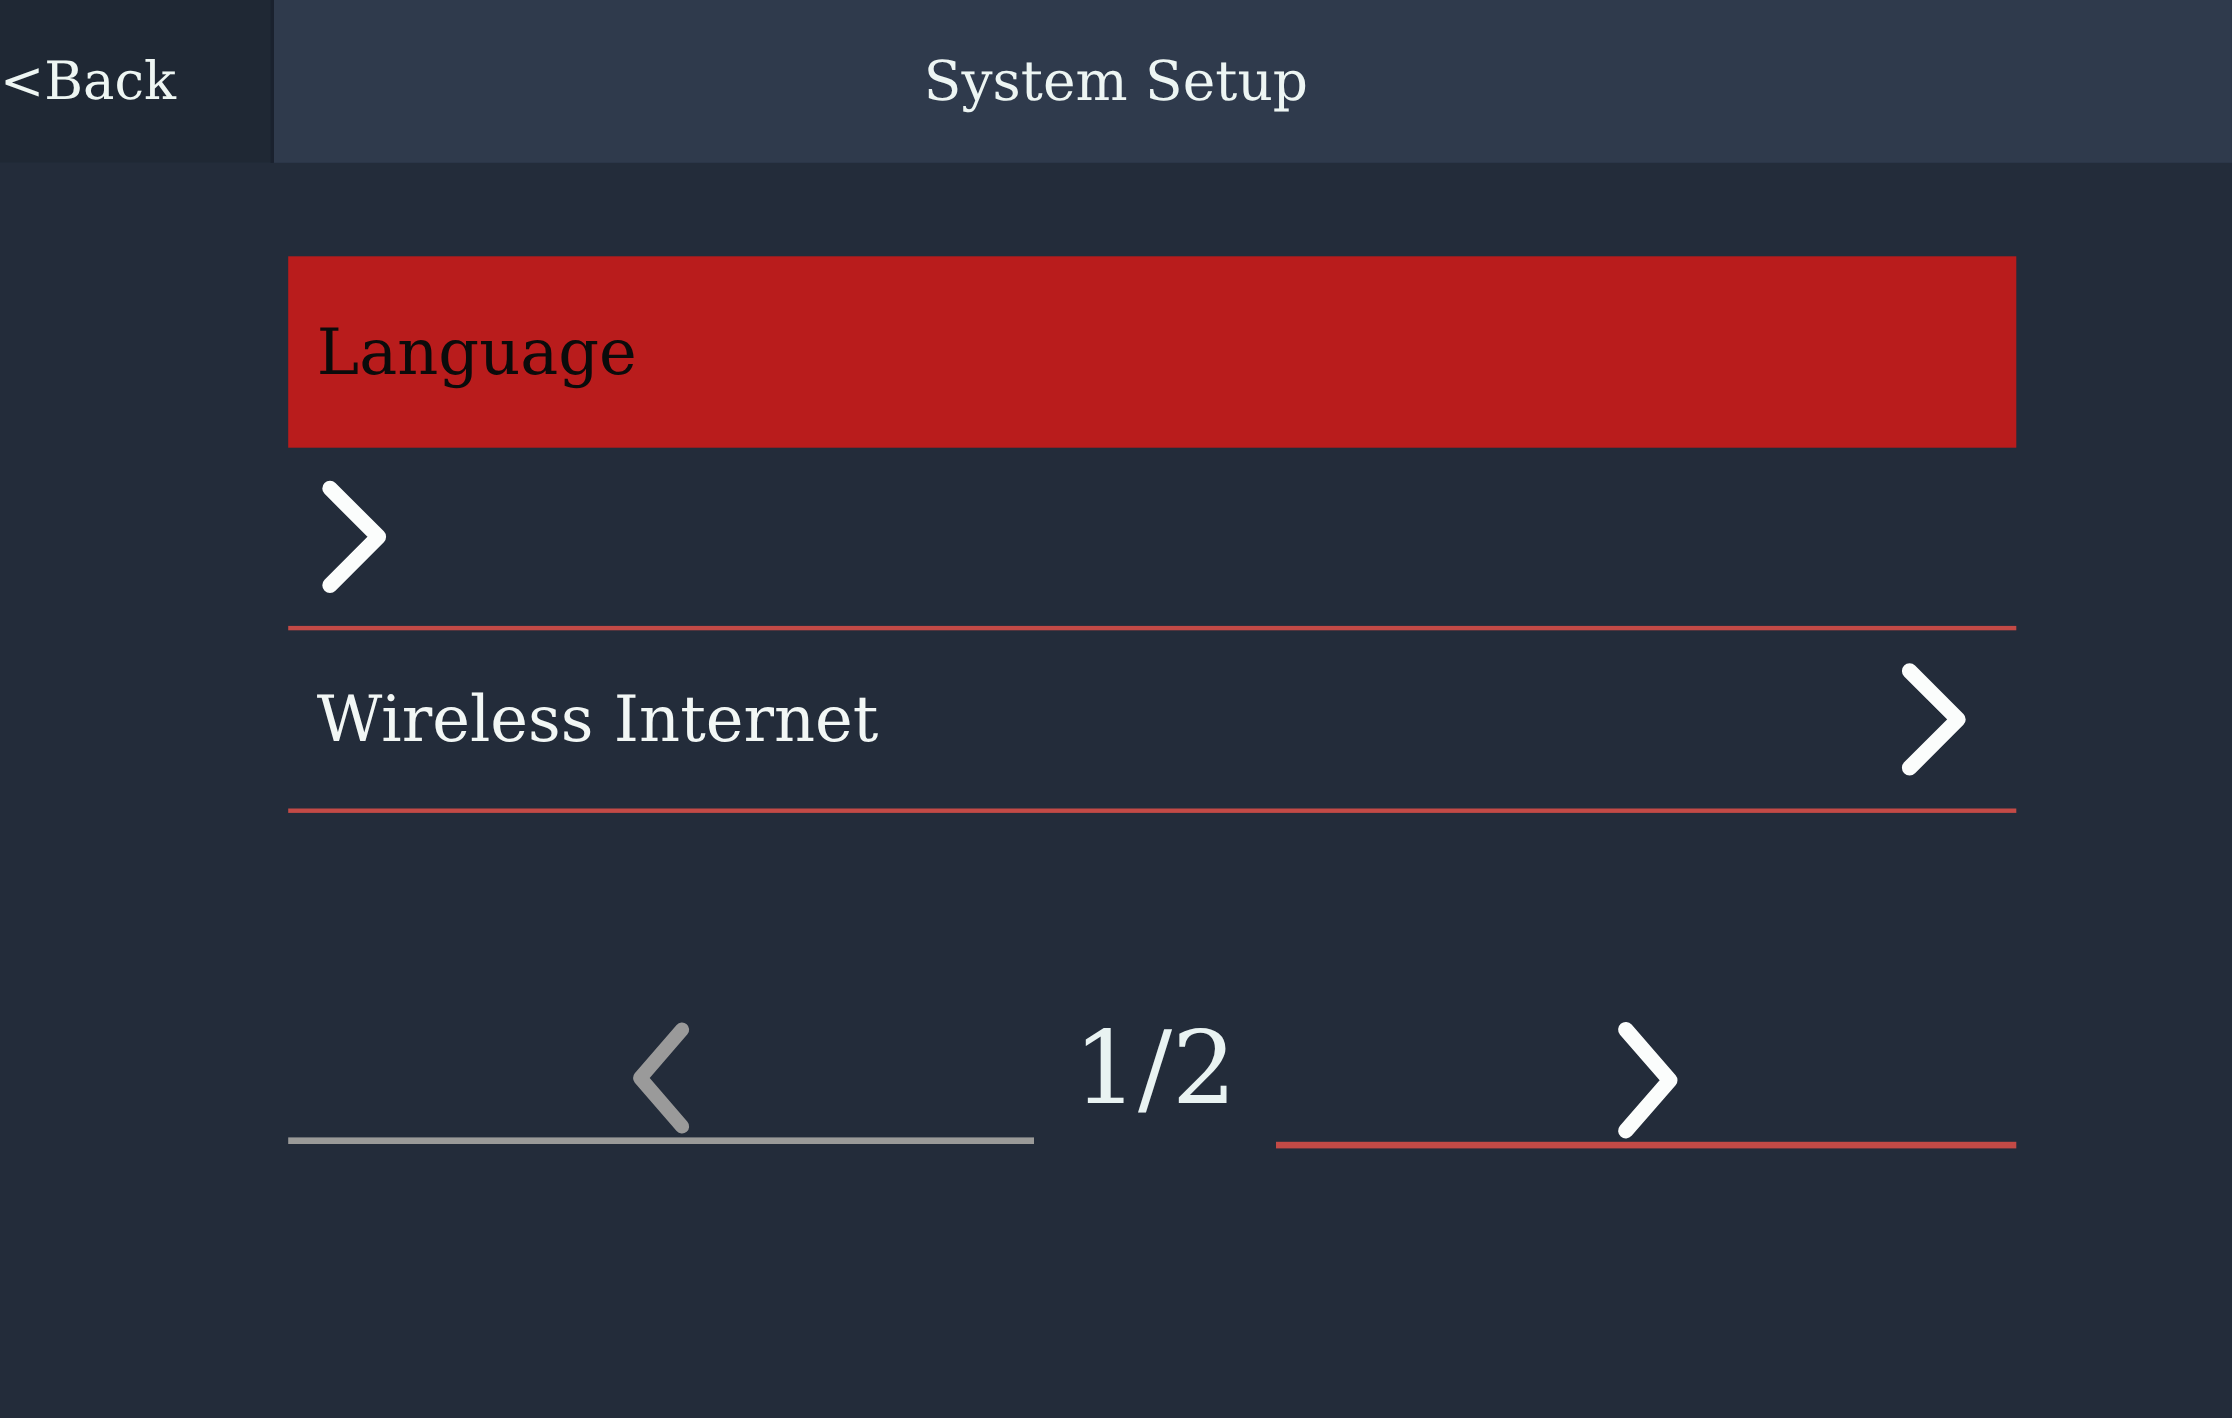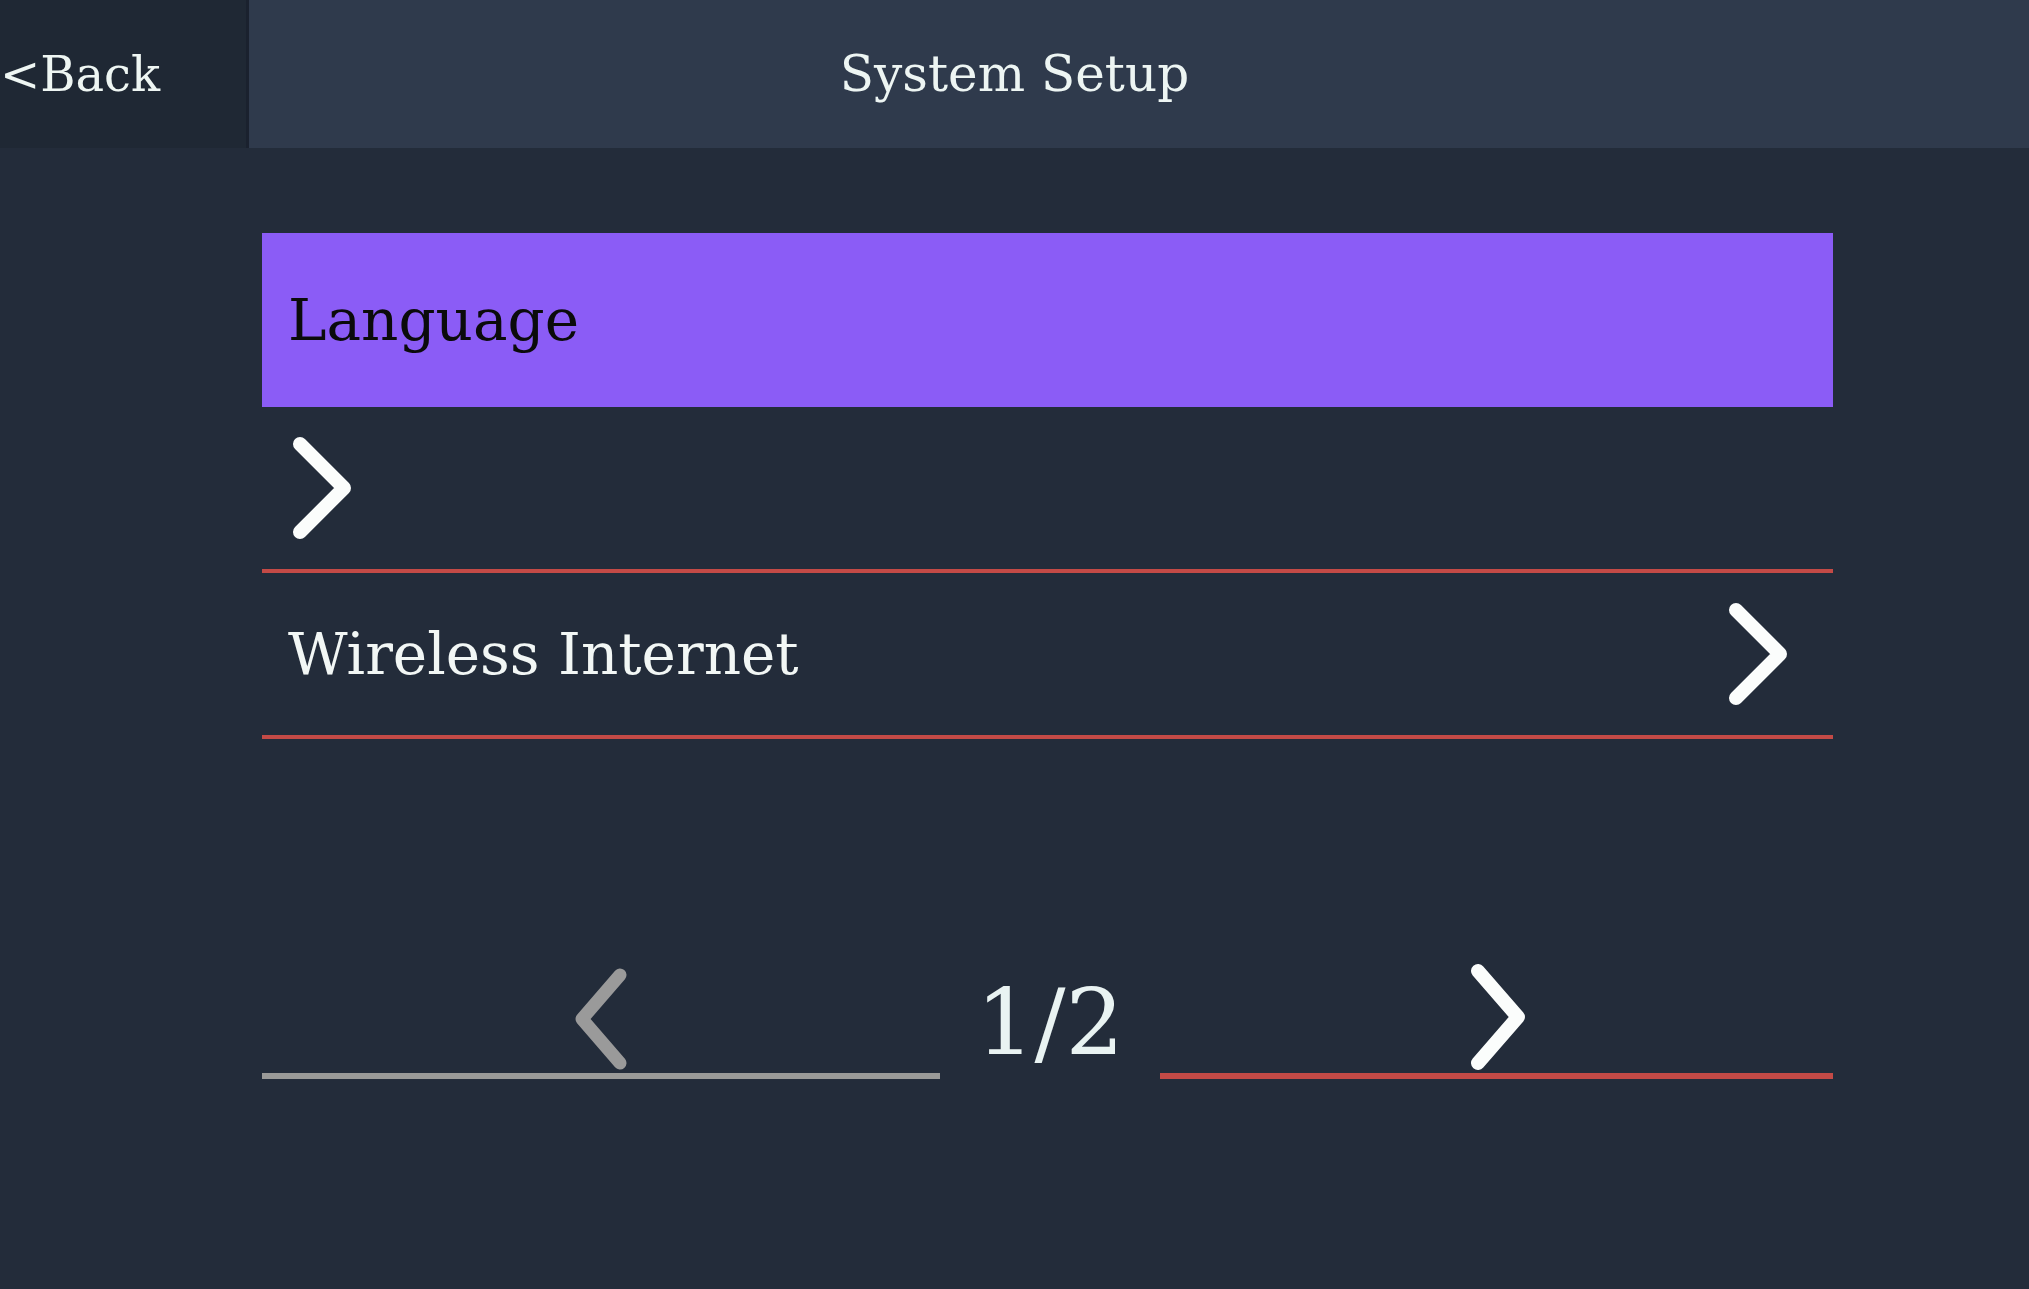--- a/index.html
+++ b/index.html
@@ -69,43 +69,43 @@
     justify-content: space-between;
     padding: 0 43px 0 26px;
     box-sizing: border-box;
     border-bottom: 4px solid #c34a46;
     color: #f2f7f5;
     font-size: 58px;
     cursor: pointer;
   }
   .row.selected {
     height: 174px;
-    background: #8b5cf6;
+    background: #b91c1c;
     border-bottom: none;
     color: #0b0b0b;
     padding-right: 85px;
   }
   .row.no-chevron {
     border-bottom: 4px solid #c34a46;
   }
   .row .label { line-height: 1; }
   .row .value { line-height: 1; }
   .chev {
     display: block;
     flex: 0 0 auto;
   }
   
   .pagination {
     position: absolute;
     left: 262px;
-    top: 906px;
+    top: 926px;
     width: 1571px;
     height: 173px;
     display: flex;
-    align-items: flex-end;
+    align-items: flex-start;
   }
   .page-btn {
     display: flex;
     align-items: center;
     justify-content: center;
     box-sizing: border-box;
     cursor: pointer;
   }
   .page-btn.prev {
     width: 678px;

